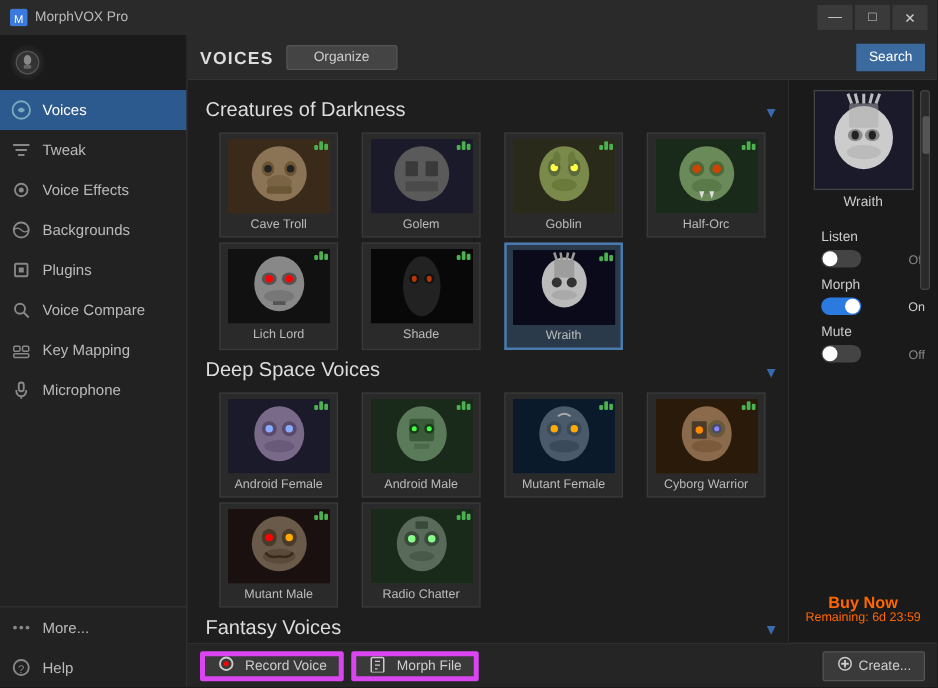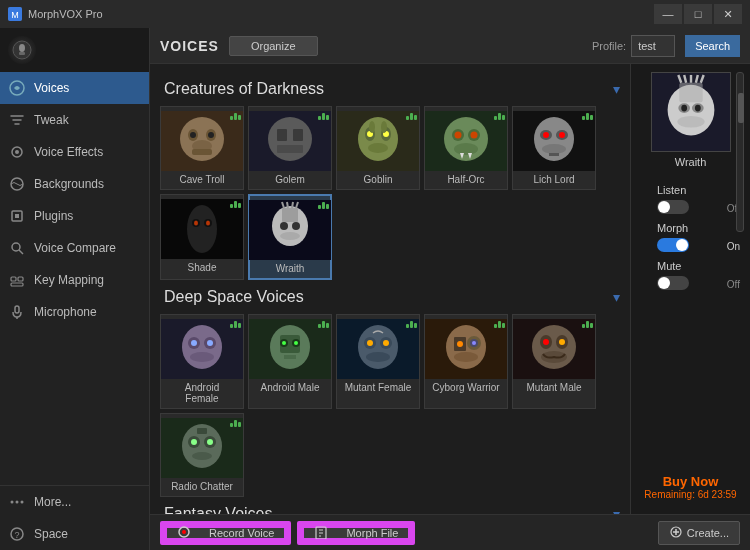--- a/index.html
+++ b/index.html
@@ -206,29 +206,30 @@
       font-size: 14px;
     }
 
     .voice-grid {
       display: flex;
       flex-wrap: wrap;
       gap: 4px;
       margin-bottom: 8px;
     }
     .voice-card {
-      width: 84px;
+      width: 95px;
       background: #2a2a2a;
       border: 1px solid #3a3a3a;
       cursor: pointer;
       display: flex;
       flex-direction: column;
       align-items: center;
       padding: 4px;
       position: relative;
+      margin-left: 15px;
     }
     .voice-card.selected {
       border: 2px solid #4a7aae;
       background: #2a3a4a;
     }
     .voice-card-img {
       width: 82px;
       height: 60px;
       background: #333;
       display: flex;
@@ -352,23 +353,23 @@
       border-top: 1px solid #333;
       display: flex;
       align-items: center;
       padding: 0 10px;
       gap: 6px;
       flex-shrink: 0;
     }
     .bottom-btn {
       display: flex;
       align-items: center;
-      gap: 18px;
+      gap: 8px;
       background: #3a3a3a;
-      border: 7px solid #d946ef;
+      border: 4px solid #d946ef;
       color: #ccc;
       padding: 4px 10px;
       font-size: 11px;
       cursor: pointer;
       border-radius: 2px;
       height: 24px;
     }
     .bottom-spacer { flex: 1; }
     .create-btn {
       display: flex;
@@ -501,37 +502,31 @@
         </div>
         <span class="sidebar-item-label">More...</span>
       </div>
       <div class="sidebar-item">
         <div class="sidebar-item-icon">
           <svg width="16" height="16" viewBox="0 0 16 16">
               <circle cx="8" cy="8" r="6" fill="none" stroke="#888" stroke-width="1.5"></circle>
               <text x="8" y="12" text-anchor="middle" fill="#888" font-size="9">?</text>
             </svg>
         </div>
-        <span class="sidebar-item-label">Space</span>
+        <span class="sidebar-item-label">Help</span>
       </div>
     </div>
   </div>
 
   <div class="content-area">
 
     <div class="header-bar">
       <span class="header-title">VOICES</span>
       <button class="header-btn">Organize</button>
       <div class="header-spacer"></div>
-      <div class="profile-group">
-        <span class="profile-label">Profile:</span>
-        <select class="profile-select">
-          <option>test</option>
-        </select>
-      </div>
       <button class="search-btn">Search</button>
     </div>
 
     <div class="voices-content">
 
       <div class="voices-list">
 
         <div class="section-header">
           <span class="section-title">Creatures of Darkness</span>
           <span class="section-arrow">▾</span>

